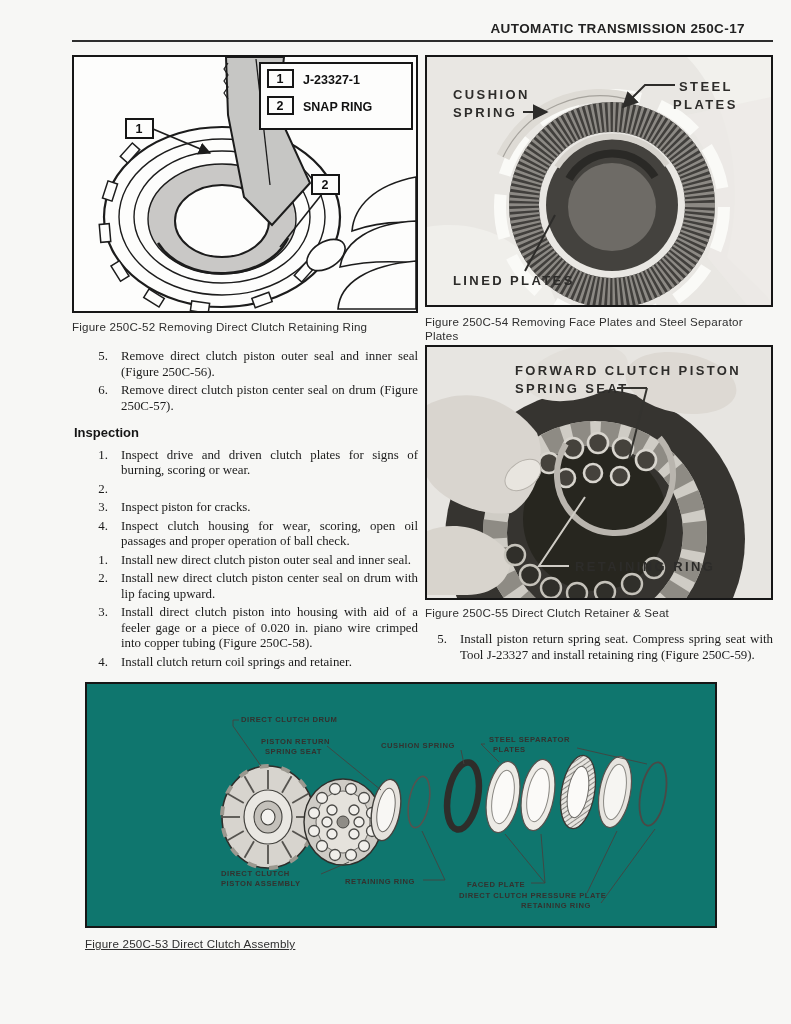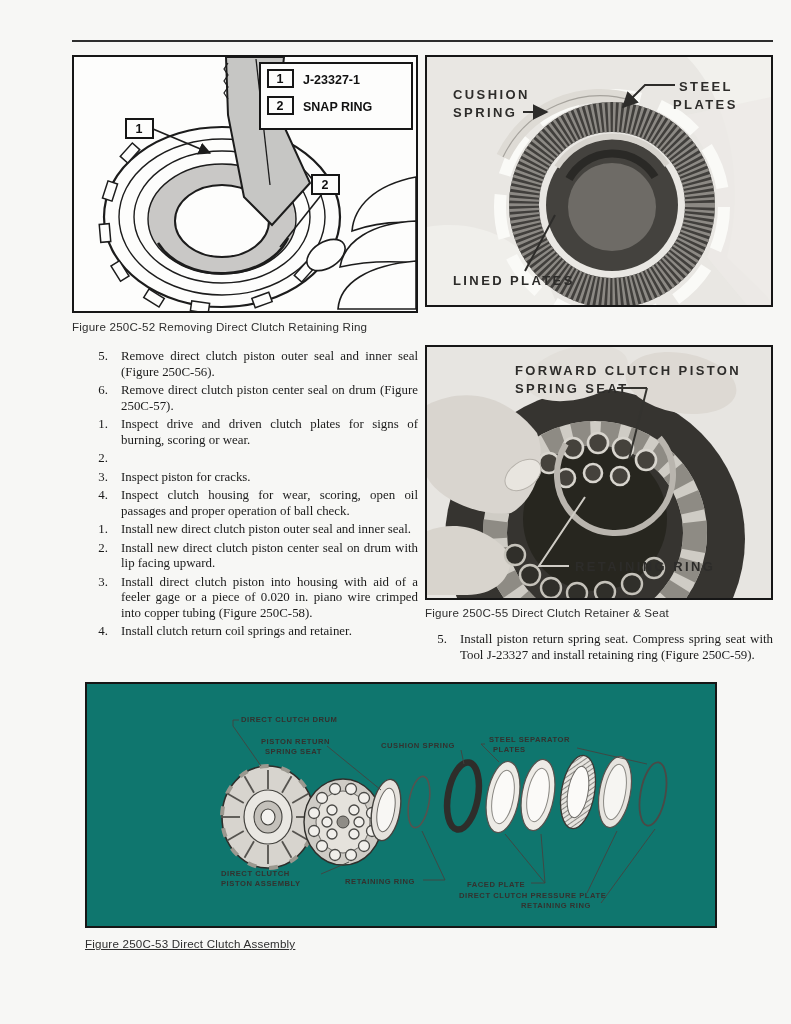--- a/index.html
+++ b/index.html
@@ -39,20 +39,21 @@
   text.draw-lbl{font-family:"Liberation Sans",sans-serif;font-size:7.6px;font-weight:600;
                 letter-spacing:.55px;fill:#33322f;}
   text.legend-lbl{font-family:"Liberation Sans",sans-serif;font-size:12.5px;font-weight:bold;fill:#111;}
   text.callout-num{font-family:"Liberation Sans",sans-serif;font-size:12.5px;font-weight:bold;fill:#111;}
 </style>
 </head>
 <body>
 
 <div class="page">
 
+  <div class="hdr">AUTOMATIC TRANSMISSION 250C-17</div>
   <div class="rule"></div>
 
   <div class="figbox f52">
     <svg viewBox="0 0 342 254">
       <defs>
         <marker id="ah" viewBox="0 0 10 10" refX="9" refY="5" markerWidth="7" markerHeight="7" orient="auto">
           <path d="M0,0 L10,5 L0,10 z" fill="#1c1c1c"></path>
         </marker>
       </defs>
 
@@ -145,30 +146,35 @@
       <text class="photo-lbl" x="26" y="42">CUSHION</text>
       <text class="photo-lbl" x="26" y="60">SPRING</text>
       <line x1="96" y1="55" x2="120" y2="55" stroke="#2d2c2a" stroke-width="2" marker-end="url(#ah2)"></line>
       <text class="photo-lbl" x="252" y="34">STEEL</text>
       <text class="photo-lbl" x="246" y="52">PLATES</text>
       <polyline points="248,28 218,28 196,50" fill="none" stroke="#2d2c2a" stroke-width="2" marker-end="url(#ah2)"></polyline>
       <text class="photo-lbl" x="26" y="228">LINED PLATES</text>
       <line x1="98" y1="214" x2="128" y2="158" stroke="#2d2c2a" stroke-width="2"></line>
     </svg>
   </div>
+  <div class="cap cap54">
+    <div>Figure 250C-54 Removing Face Plates and Steel Separator</div>
+    <div>Plates</div>
+  </div>
 
   <div class="leftcol">
     <div class="item">
       <span class="num">5.</span>
       <span class="txt">Remove direct clutch piston outer seal and inner seal (Figure 250C-56).</span>
     </div>
     <div class="item">
       <span class="num">6.</span>
       <span class="txt">Remove direct clutch piston center seal on drum (Figure 250C-57).</span>
     </div>
+    <div class="sec-heading">Inspection</div>
     <div class="item">
       <span class="num">1.</span>
       <span class="txt">Inspect drive and driven clutch plates for signs of burning, scoring or wear.</span>
     </div>
     <div class="item">
       <span class="num">2.</span>
     </div>
     <div class="item">
       <span class="num">3.</span>
       <span class="txt">Inspect piston for cracks.</span>

